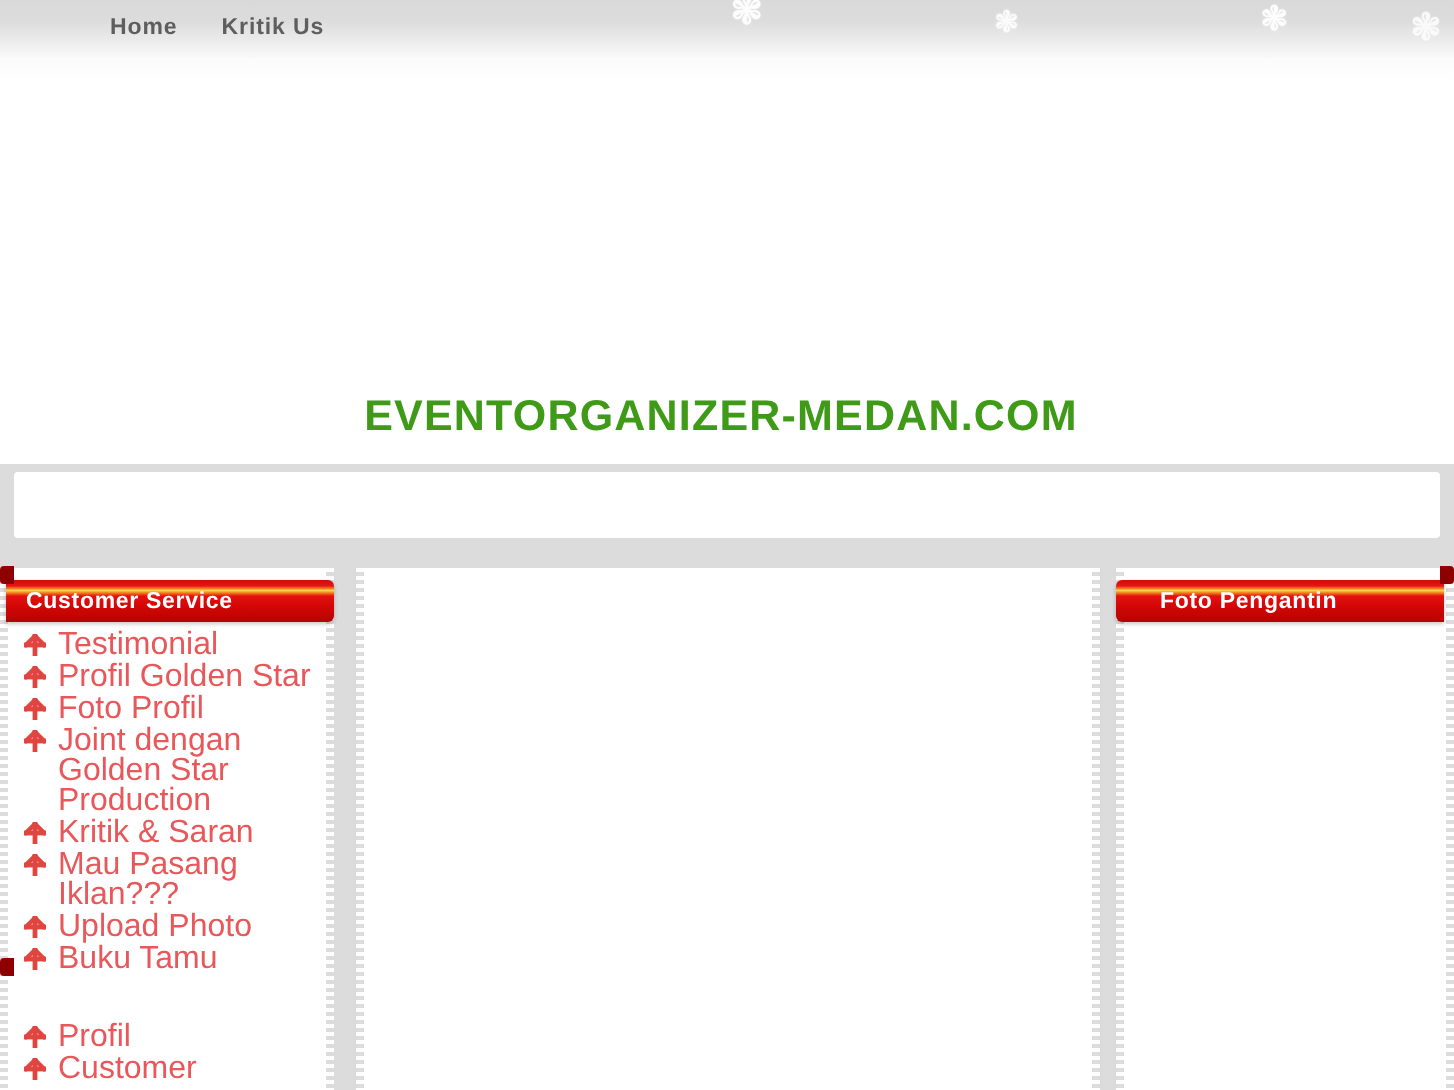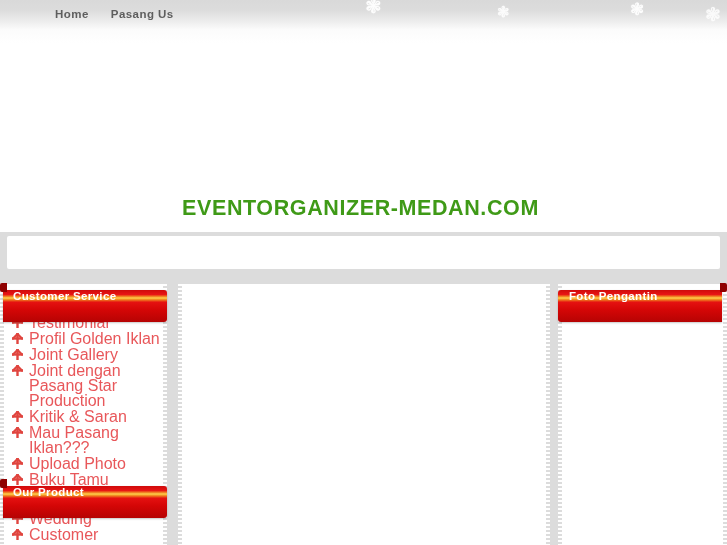--- a/index.html
+++ b/index.html
@@ -128,28 +128,28 @@
     position: absolute;
     left: 0; top: 0;
     width: 100%; height: 6px;
     background: #dcdcdc;
     z-index: 3;
   }
 
   
   .ribbon {
     position: absolute;
-    height: 32px;
+    height: 21px;
     background: linear-gradient(to bottom,
         #cf0b0b 0%, #e81414 14%,
         #f07a22 20%, #ffd24d 25%, #f0891f 30%,
         #e51111 38%, #d40606 62%, #b60303 100%);
     box-shadow: 0 1px 2px rgba(0,0,0,0.22);
     display: flex;
-    align-items: flex-start;
+    align-items: center;
     z-index: 5;
   }
   .ribbon-title {
     font-family: "Liberation Sans", sans-serif;
     font-size: 11.5px;
     font-weight: bold;
     letter-spacing: 0.35px;
     color: #ffffff;
     white-space: nowrap;
   }
@@ -172,21 +172,21 @@
     left: 3px; top: 208px; width: 164px;
     border-radius: 0 3px 3px 0;
   }
   .ribbon-left2 .ribbon-title { margin-left: 10px; }
   .fold-left2 { left: 0px; top: 201px; border-radius: 2px 0 0 2px; }
 
   .ribbon-right {
     left: 558px; top: 12px; width: 164px;
     border-radius: 3px 0 0 3px;
   }
-  .ribbon-right .ribbon-title { margin-left: 11px; }
+  .ribbon-right .ribbon-title { margin-left: 22px; }
   .fold-right { left: 720px; top: 5px; border-radius: 0 2px 2px 0; }
 
   
   .linklist {
     position: absolute;
     left: 12px;
     width: 150px;
     z-index: 4;
   }
   .list-cs { top: 37px; }
@@ -211,21 +211,21 @@
     color: #e8575a;
     text-decoration: none;
   }
 </style>
 </head>
 <body>
 
 <div class="topbar">
   <div class="topbar-inner">
     <a class="nav-link">Home</a>
-    <a class="nav-link">Pasang Us</a>
+    <a class="nav-link">Kritik Us</a>
   </div>
 </div>
 <div class="topbar-fade"></div>
 
 <div id="snow-layer">
     <div class="snow" style="left: 365px; top: -4px; font-size: 20px; opacity: 0.95;">❃</div>
     <div class="snow" style="left: 497px; top: 4px; font-size: 15px; opacity: 0.9;">❃</div>
     <div class="snow" style="left: 630px; top: 1px; font-size: 17px; opacity: 0.95;">❃</div>
     <div class="snow" style="left: 705px; top: 5px; font-size: 19px; opacity: 0.85;">❃</div>
     <div class="snow" style="left: 172px; top: 237px; font-size: 12px; opacity: 0.75;">❃</div>
@@ -263,47 +263,47 @@
         <span class="bullet-icon">
           <svg width="11" height="11" viewBox="0 0 11 11">
               <g fill="#e0453f">
                 <rect x="4.3" y="0" width="2.4" height="11"></rect>
                 <rect x="0" y="4.3" width="11" height="2.4"></rect>
                 <rect x="1.2" y="1.2" width="8.6" height="2.2" transform="rotate(45 5.5 5.5)"></rect>
                 <rect x="1.2" y="1.2" width="8.6" height="2.2" transform="rotate(-45 5.5 5.5)"></rect>
               </g>
             </svg>
         </span>
-        <span class="link-text">Profil Golden Iklan</span>
-      </div>
-      <div class="link-row">
-        <span class="bullet-icon">
-          <svg width="11" height="11" viewBox="0 0 11 11">
-              <g fill="#e0453f">
-                <rect x="4.3" y="0" width="2.4" height="11"></rect>
-                <rect x="0" y="4.3" width="11" height="2.4"></rect>
-                <rect x="1.2" y="1.2" width="8.6" height="2.2" transform="rotate(45 5.5 5.5)"></rect>
-                <rect x="1.2" y="1.2" width="8.6" height="2.2" transform="rotate(-45 5.5 5.5)"></rect>
-              </g>
-            </svg>
-        </span>
-        <span class="link-text">Joint Gallery</span>
-      </div>
-      <div class="link-row">
-        <span class="bullet-icon">
-          <svg width="11" height="11" viewBox="0 0 11 11">
-              <g fill="#e0453f">
-                <rect x="4.3" y="0" width="2.4" height="11"></rect>
-                <rect x="0" y="4.3" width="11" height="2.4"></rect>
-                <rect x="1.2" y="1.2" width="8.6" height="2.2" transform="rotate(45 5.5 5.5)"></rect>
-                <rect x="1.2" y="1.2" width="8.6" height="2.2" transform="rotate(-45 5.5 5.5)"></rect>
-              </g>
-            </svg>
-        </span>
-        <span class="link-text">Joint dengan Pasang Star Production</span>
+        <span class="link-text">Profil Golden Star</span>
+      </div>
+      <div class="link-row">
+        <span class="bullet-icon">
+          <svg width="11" height="11" viewBox="0 0 11 11">
+              <g fill="#e0453f">
+                <rect x="4.3" y="0" width="2.4" height="11"></rect>
+                <rect x="0" y="4.3" width="11" height="2.4"></rect>
+                <rect x="1.2" y="1.2" width="8.6" height="2.2" transform="rotate(45 5.5 5.5)"></rect>
+                <rect x="1.2" y="1.2" width="8.6" height="2.2" transform="rotate(-45 5.5 5.5)"></rect>
+              </g>
+            </svg>
+        </span>
+        <span class="link-text">Foto Profil</span>
+      </div>
+      <div class="link-row">
+        <span class="bullet-icon">
+          <svg width="11" height="11" viewBox="0 0 11 11">
+              <g fill="#e0453f">
+                <rect x="4.3" y="0" width="2.4" height="11"></rect>
+                <rect x="0" y="4.3" width="11" height="2.4"></rect>
+                <rect x="1.2" y="1.2" width="8.6" height="2.2" transform="rotate(45 5.5 5.5)"></rect>
+                <rect x="1.2" y="1.2" width="8.6" height="2.2" transform="rotate(-45 5.5 5.5)"></rect>
+              </g>
+            </svg>
+        </span>
+        <span class="link-text">Joint dengan Golden Star Production</span>
       </div>
       <div class="link-row">
         <span class="bullet-icon">
           <svg width="11" height="11" viewBox="0 0 11 11">
               <g fill="#e0453f">
                 <rect x="4.3" y="0" width="2.4" height="11"></rect>
                 <rect x="0" y="4.3" width="11" height="2.4"></rect>
                 <rect x="1.2" y="1.2" width="8.6" height="2.2" transform="rotate(45 5.5 5.5)"></rect>
                 <rect x="1.2" y="1.2" width="8.6" height="2.2" transform="rotate(-45 5.5 5.5)"></rect>
               </g>
@@ -357,21 +357,21 @@
         <span class="bullet-icon">
           <svg width="11" height="11" viewBox="0 0 11 11">
               <g fill="#e0453f">
                 <rect x="4.3" y="0" width="2.4" height="11"></rect>
                 <rect x="0" y="4.3" width="11" height="2.4"></rect>
                 <rect x="1.2" y="1.2" width="8.6" height="2.2" transform="rotate(45 5.5 5.5)"></rect>
                 <rect x="1.2" y="1.2" width="8.6" height="2.2" transform="rotate(-45 5.5 5.5)"></rect>
               </g>
             </svg>
         </span>
-        <span class="link-text">Wedding</span>
+        <span class="link-text">Profil</span>
       </div>
       <div class="link-row">
         <span class="bullet-icon">
           <svg width="11" height="11" viewBox="0 0 11 11">
               <g fill="#e0453f">
                 <rect x="4.3" y="0" width="2.4" height="11"></rect>
                 <rect x="0" y="4.3" width="11" height="2.4"></rect>
                 <rect x="1.2" y="1.2" width="8.6" height="2.2" transform="rotate(45 5.5 5.5)"></rect>
                 <rect x="1.2" y="1.2" width="8.6" height="2.2" transform="rotate(-45 5.5 5.5)"></rect>
               </g>
@@ -390,22 +390,19 @@
   <div class="panel panel-right">
     <div class="panel-top-gap"></div>
   </div>
 
   <div class="ribbon-fold fold-left"></div>
   <div class="ribbon ribbon-left">
     <span class="ribbon-title">Customer Service</span>
   </div>
 
   <div class="ribbon-fold fold-left2"></div>
-  <div class="ribbon ribbon-left2">
-    <span class="ribbon-title">Our Product</span>
-  </div>
 
   <div class="ribbon-fold fold-right"></div>
   <div class="ribbon ribbon-right">
     <span class="ribbon-title">Foto Pengantin</span>
   </div>
 
 </div>
 
 </body></html>

